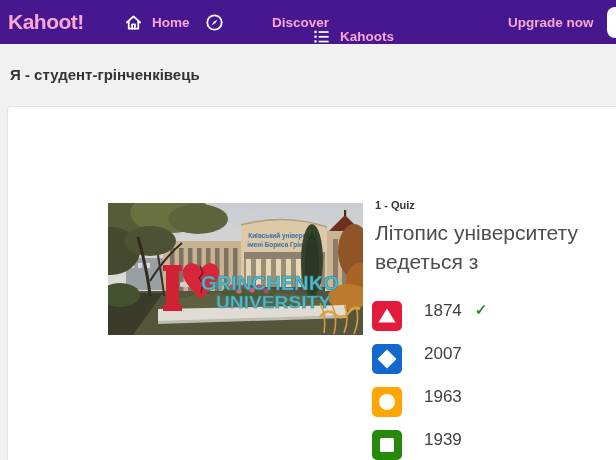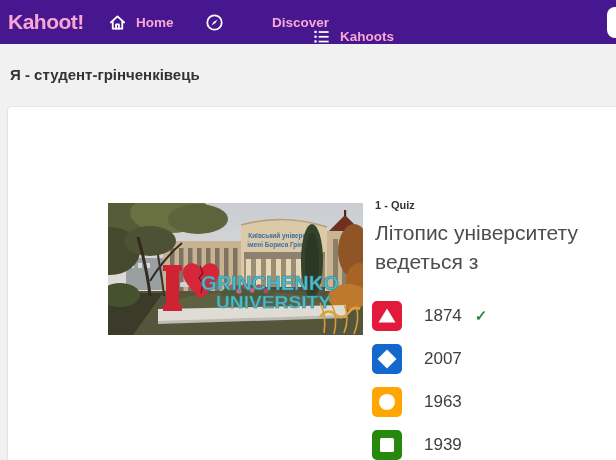--- a/index.html
+++ b/index.html
@@ -7,21 +7,21 @@
     width:616px;height:460px;position:relative;overflow:hidden;
     background:#f1f1f1;
     font-family:"Liberation Sans",sans-serif;
     -webkit-font-smoothing:antialiased;
   }
   
   .topnav{position:absolute;left:0;top:0;width:616px;height:44px;background:#46178f;}
   .nav-item{position:absolute;top:0;height:44px;display:flex;align-items:center;gap:9px;
     color:#f9a8d4;font-weight:bold;font-size:13.5px;cursor:pointer;white-space:nowrap;}
   .nav-logo{left:8px;font-size:21px;font-weight:800;letter-spacing:-0.5px;}
-  .nav-home{left:108px;}
+  .nav-home{left:124px;}
   .nav-discover{left:205px;gap:48px;}
   .nav-kahoots{left:312px;margin-top:14px;}
   .nav-reports{left:420px;}
   .nav-upgrade{left:508px;}
   .nav-icon{display:flex;align-items:center;}
   .nav-icon svg{display:block;}
   .search-stub{position:absolute;left:607px;top:7px;width:30px;height:31px;background:#fff;border-radius:8px;}
 
   
   .page-title{position:absolute;left:10px;top:66px;font-size:15px;font-weight:bold;color:#333;}
@@ -29,21 +29,21 @@
     border:1px solid #e4e4e4;border-radius:4px 0 0 0;box-shadow:0 1px 2px rgba(0,0,0,.05);}
 
   .photo{position:absolute;left:100px;top:96px;width:282px;height:132px;overflow:hidden;}
   .photo svg{display:block;}
 
   .qblock{position:absolute;left:367px;top:92px;width:245px;}
   .qlabel{font-size:11px;font-weight:bold;color:#333;}
   .qtext{margin-top:7px;font-size:21px;color:#4d4d4d;line-height:29px;}
 
   .answers{position:absolute;left:364px;top:194px;}
-  .answer-row{display:flex;align-items:center;height:30px;margin-bottom:13px;}
+  .answer-row{display:flex;align-items:flex-start;height:30px;margin-bottom:13px;}
   .answer-icon{width:30px;height:30px;border-radius:5px;display:flex;align-items:center;justify-content:center;flex:0 0 auto;}
   .answer-label{margin-left:22px;font-size:17px;color:#3f3f3f;}
   .answer-check{margin-left:13px;color:#2e8540;font-size:15px;font-weight:bold;}
 </style>
 </head>
 <body>
 
 <div class="topnav">
   <div class="nav-item nav-logo">
     <span>Kahoot!</span>
@@ -78,20 +78,23 @@
         <rect x="2.5" y="9" width="2.4" height="2.4"></rect>
         <rect x="7" y="9.4" width="10.5" height="1.8"></rect>
         <rect x="2.5" y="14" width="2.4" height="2.4"></rect>
         <rect x="7" y="14.4" width="10.5" height="1.8"></rect>
       </svg>
     </span>
     <span>Kahoots</span>
   </div>
 
 
+  <div class="nav-item nav-upgrade">
+    <span>Upgrade now</span>
+  </div>
 
   <div class="search-stub"></div>
 </div>
 
 <div class="page-title">Я - студент-грінченківець</div>
 
 <div class="panel">
 
   <div class="photo">
     <svg width="255" height="132" viewBox="0 0 255 132" preserveAspectRatio="none">

